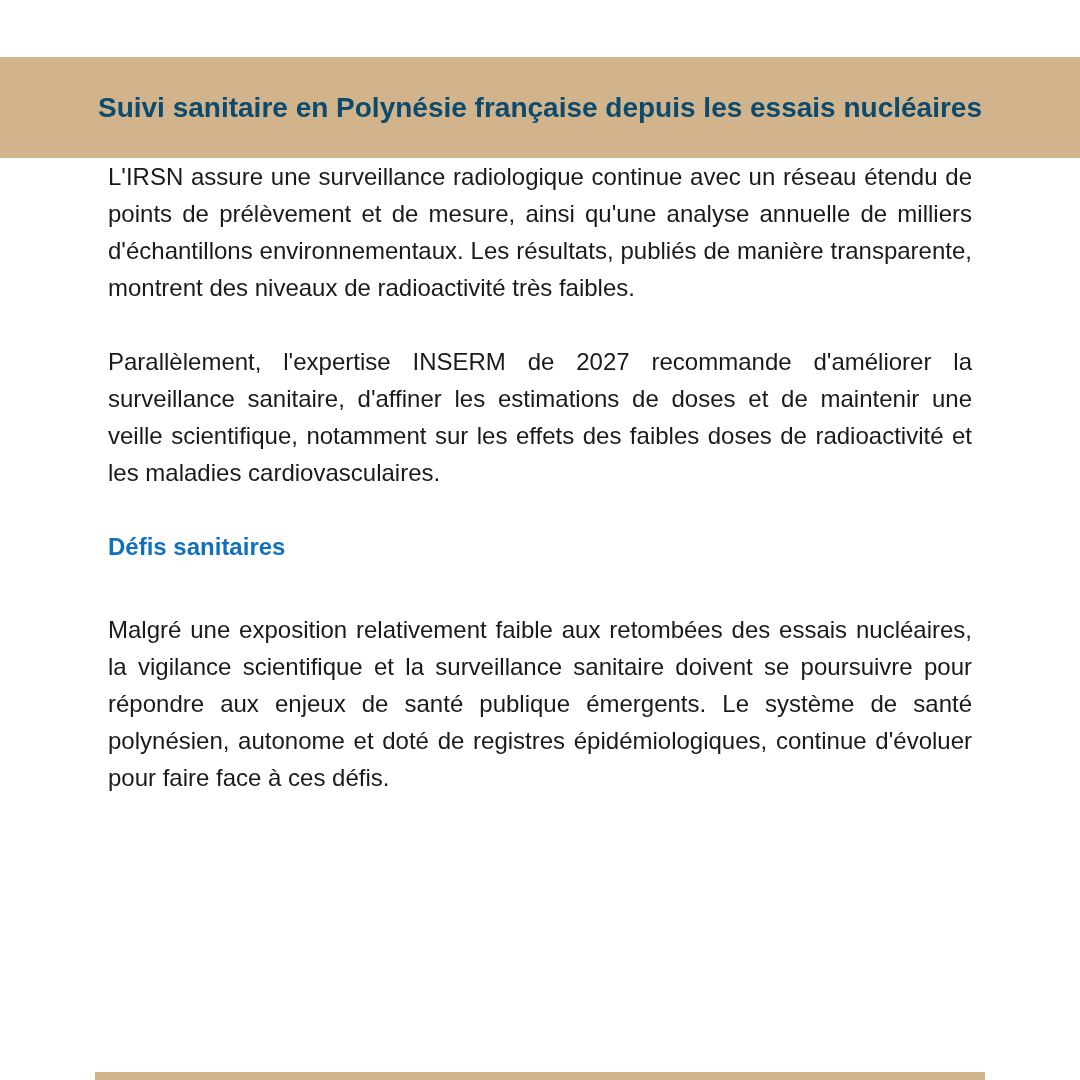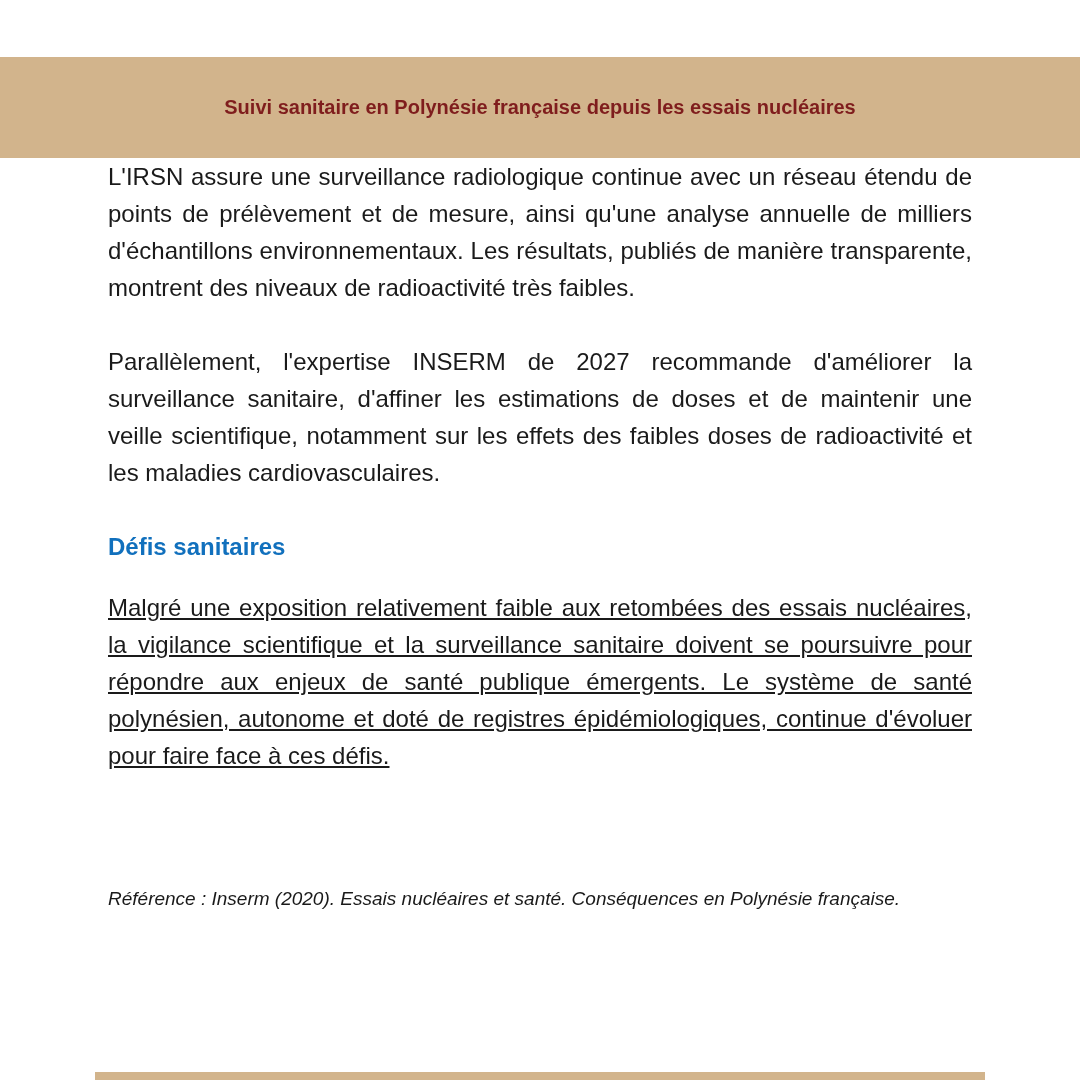--- a/index.html
+++ b/index.html
@@ -25,22 +25,22 @@
     top: 57px;
     left: 0;
     right: 0;
     height: 101px;
     background: #d2b48c;
     display: flex;
     align-items: center;
     justify-content: center;
   }
   .banner-title {
-    color: #7f1d1d;
-    font-size: 20px;
+    color: #0c4a6e;
+    font-size: 28px;
     font-weight: bold;
     letter-spacing: 0px;
     white-space: nowrap;
     text-align: center;
   }
   .content {
     position: absolute;
     top: 158px;
     left: 108px;
     right: 108px;
@@ -55,21 +55,21 @@
   .para-1 { }
   .para-2 { margin-top: 37px; }
   .section-heading {
     margin: 42px 0 12px 0;
     font-size: 24px;
     line-height: 28px;
     font-weight: bold;
     color: #1170bd;
     text-align: left;
   }
-  .para-3 { margin-top: 28px; text-decoration: underline; }
+  .para-3 { margin-top: 50px; }
   .reference {
     margin-top: 112px;
     font-size: 19px;
     line-height: 26px;
     font-style: italic;
     color: #1a1a1a;
     text-align: left;
   }
   .footer-accent-bar {
     position: absolute;
@@ -92,19 +92,18 @@
   <main class="content">
 
     <p class="para para-1">L'IRSN assure une surveillance radiologique continue avec un réseau étendu de points de prélèvement et de mesure, ainsi qu'une analyse annuelle de milliers d'échantillons environnementaux. Les résultats, publiés de manière transparente, montrent des niveaux de radioactivité très faibles.</p>
 
     <p class="para para-2">Parallèlement, l'expertise INSERM de 2027 recommande d'améliorer la surveillance sanitaire, d'affiner les estimations de doses et de maintenir une veille scientifique, notamment sur les effets des faibles doses de radioactivité et les maladies cardiovasculaires.</p>
 
     <h2 class="section-heading">Défis sanitaires</h2>
 
     <p class="para para-3">Malgré une exposition relativement faible aux retombées des essais nucléaires, la vigilance scientifique et la surveillance sanitaire doivent se poursuivre pour répondre aux enjeux de santé publique émergents. Le système de santé polynésien, autonome et doté de registres épidémiologiques, continue d'évoluer pour faire face à ces défis.</p>
 
-    <p class="reference">Référence : Inserm (2020). Essais nucléaires et santé. Conséquences en Polynésie française.</p>
 
   </main>
 
   <div class="footer-accent-bar"></div>
 
 </div>
 
 </body></html>

